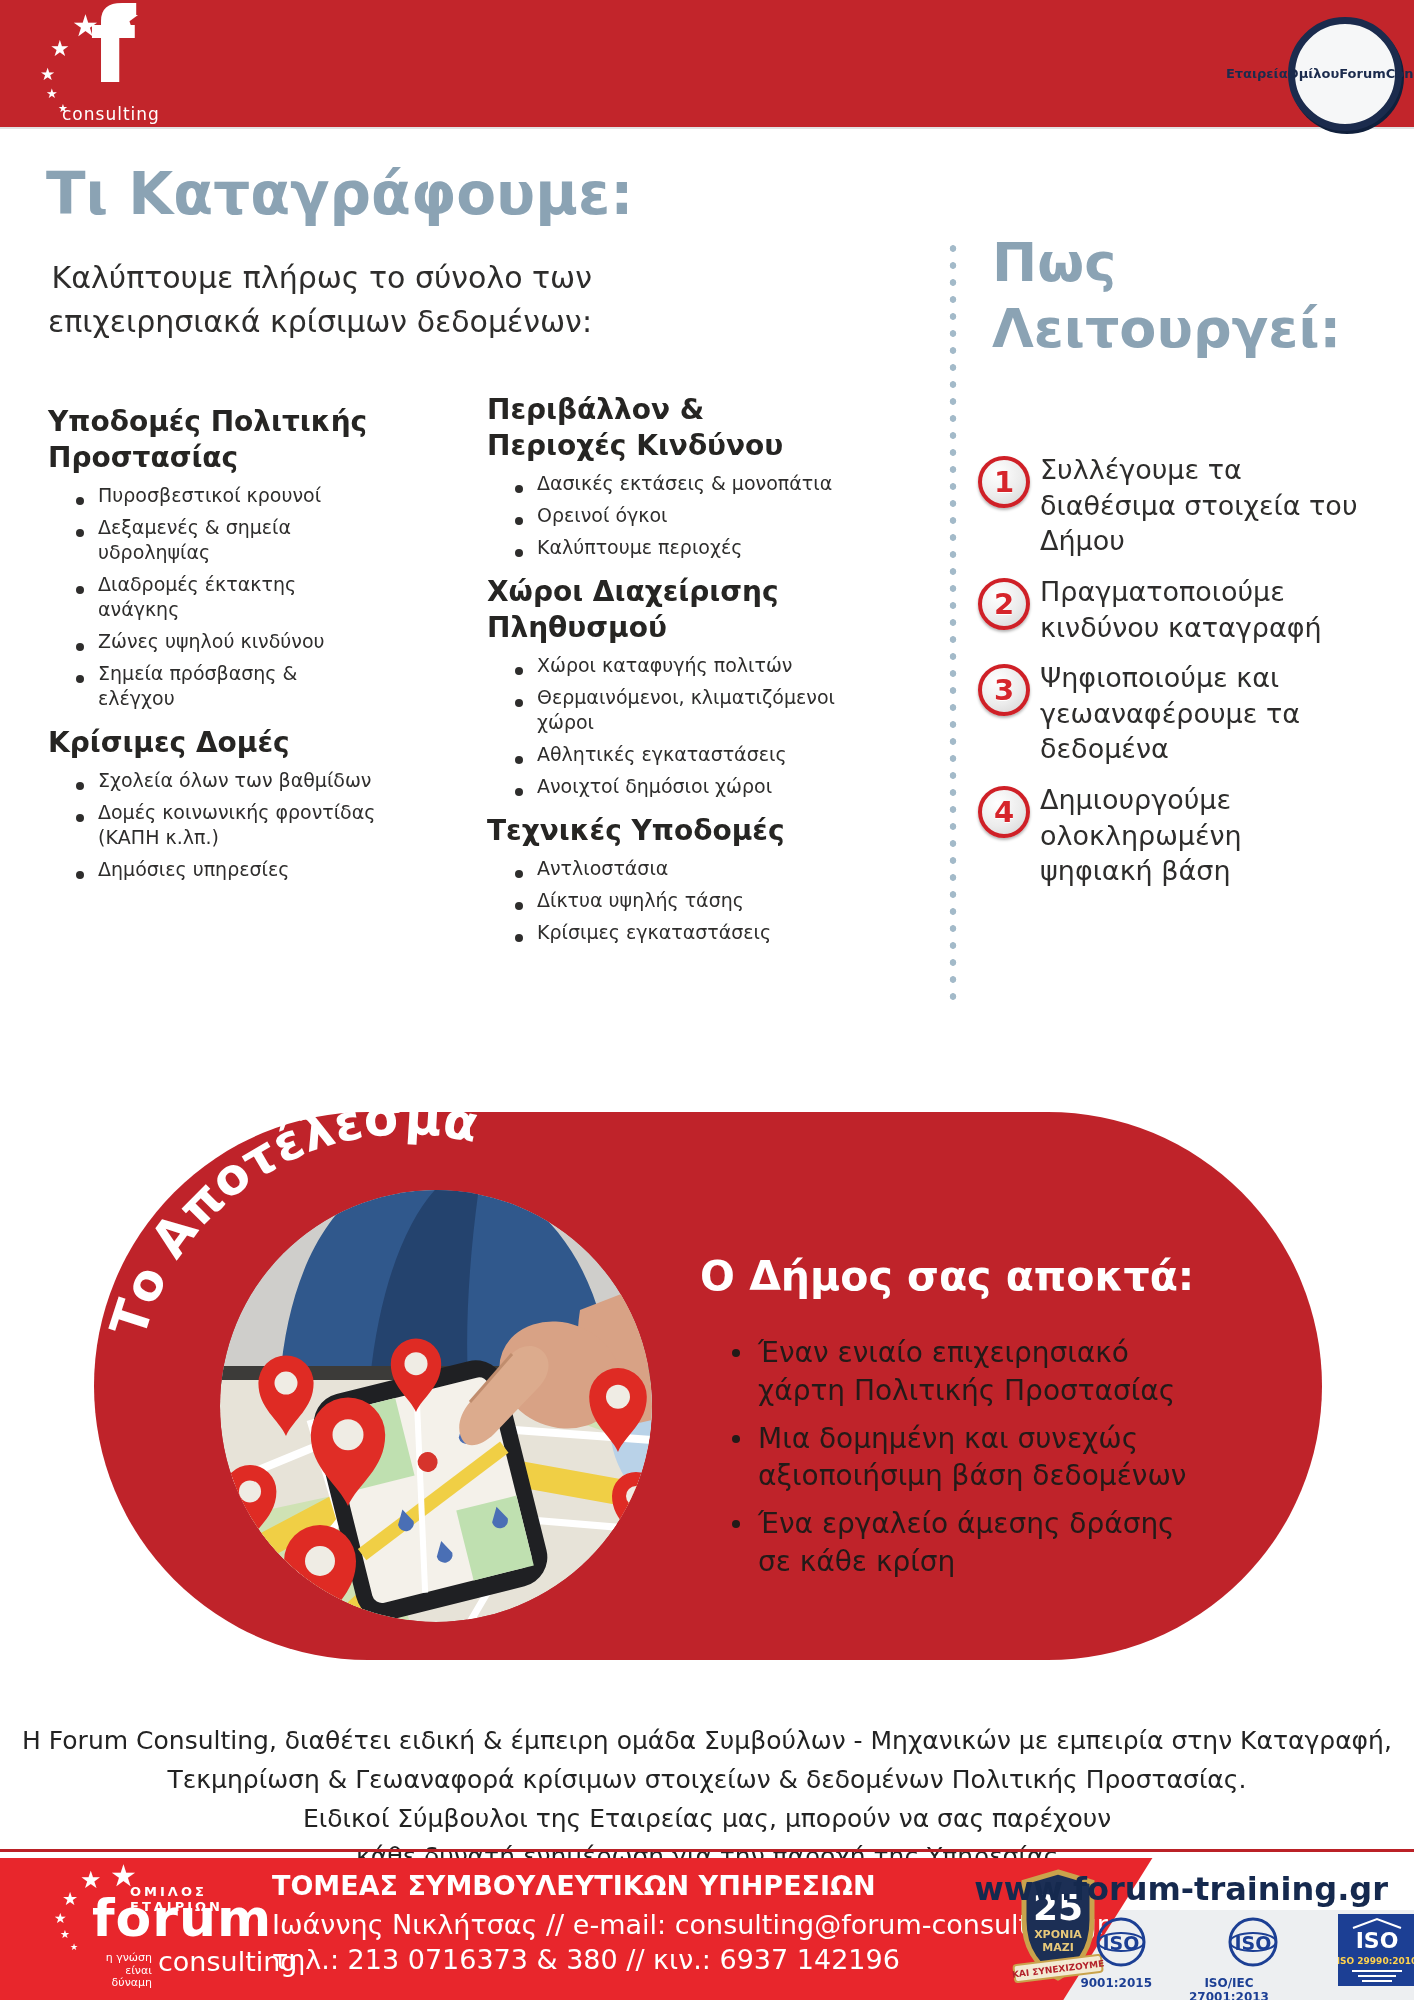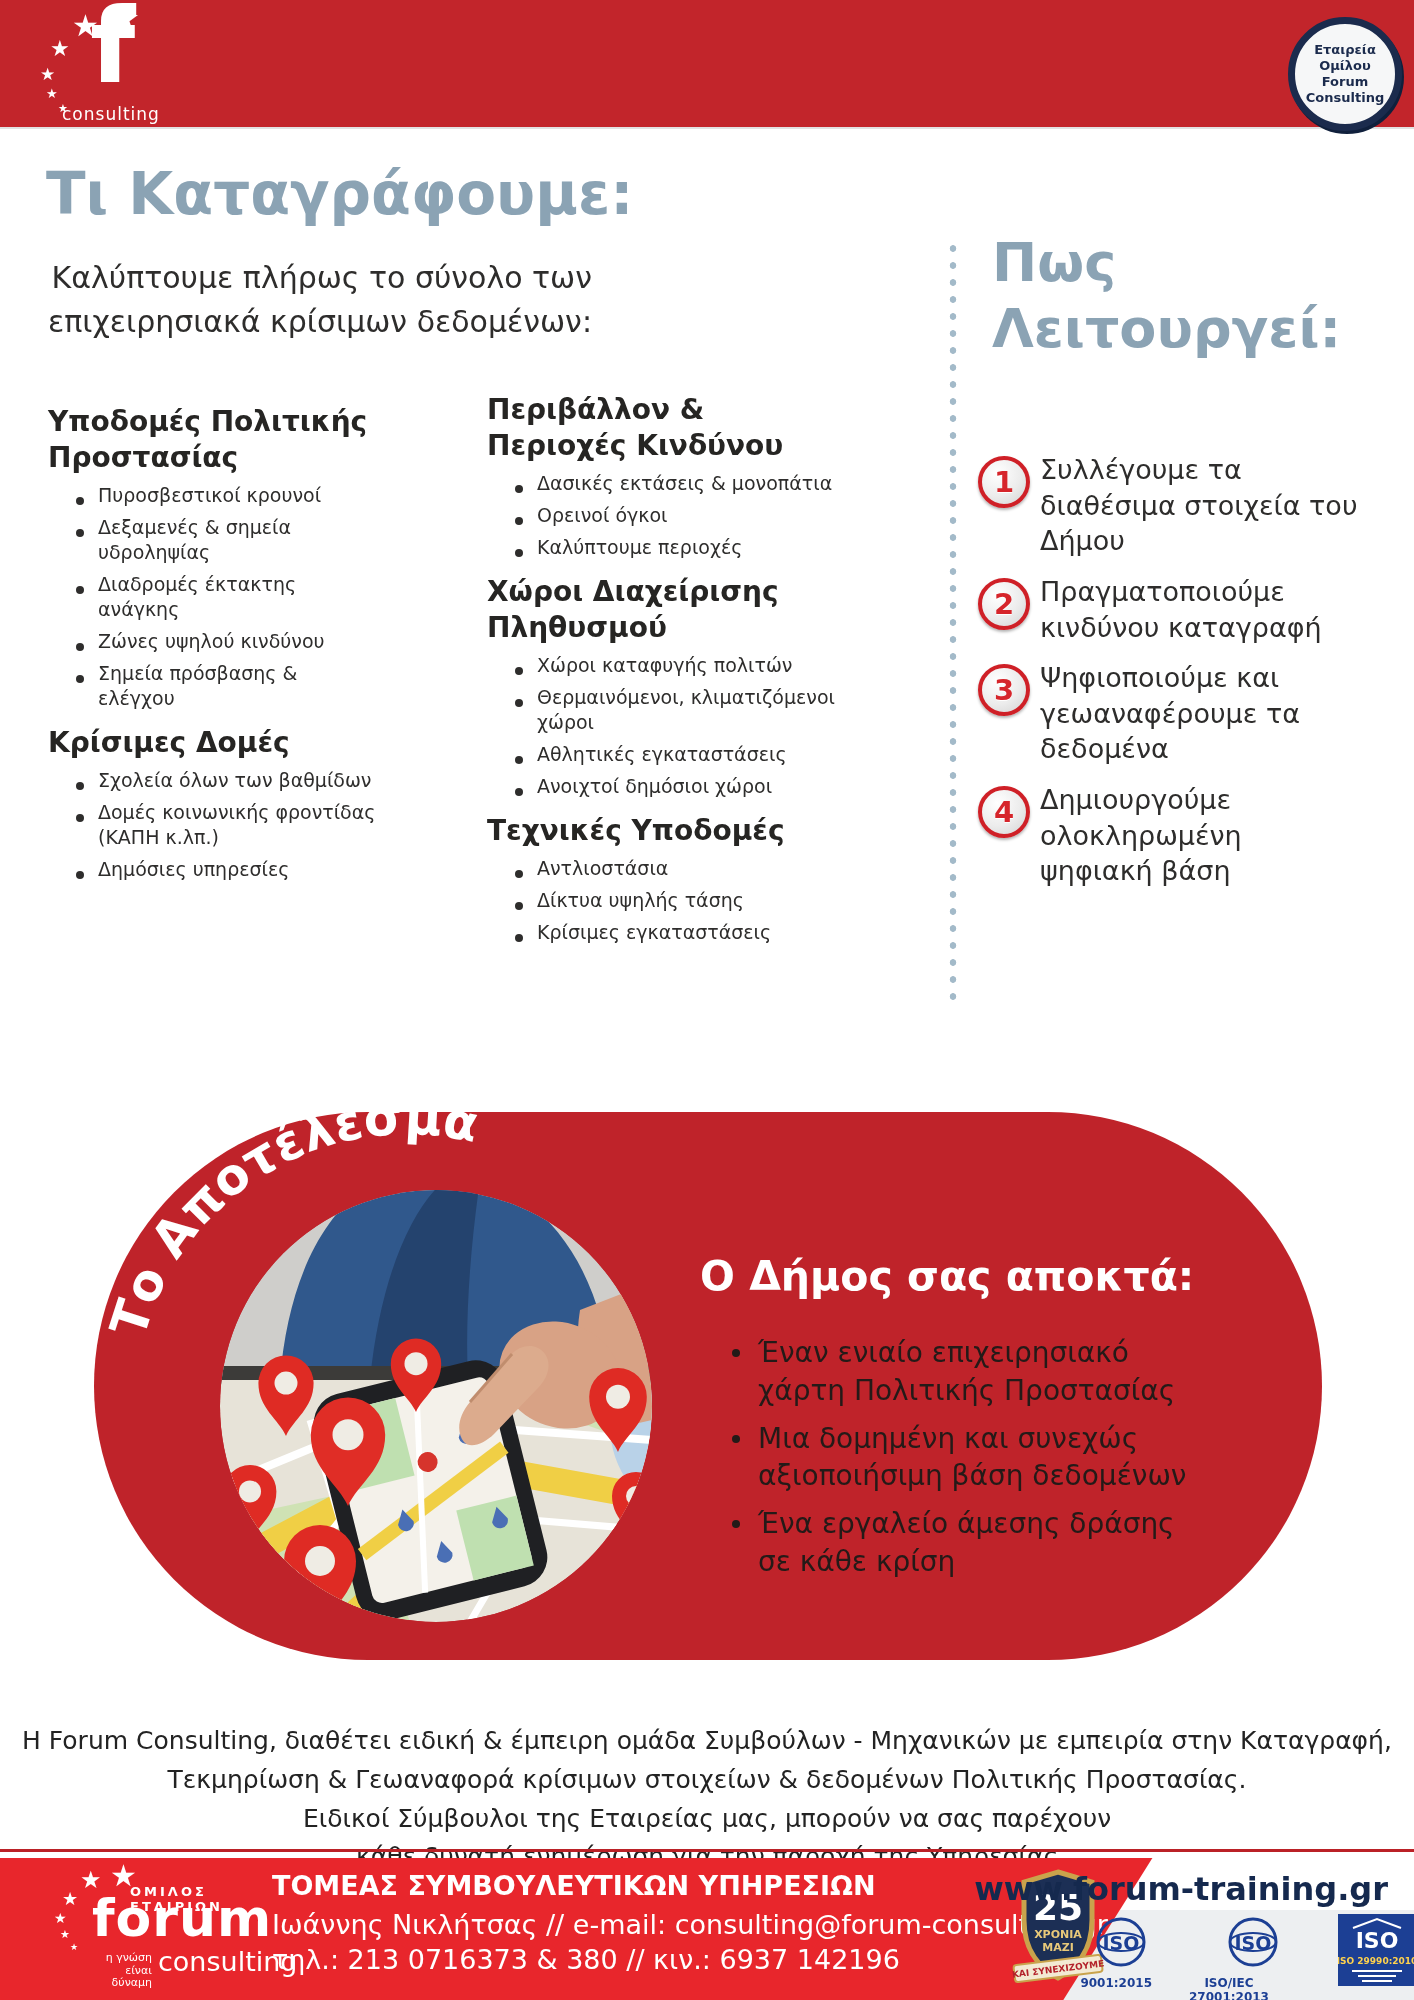--- a/index.html
+++ b/index.html
@@ -7,21 +7,21 @@
         font-family:"DejaVu Sans","Liberation Sans",sans-serif;color:#2e2d2c;}
 
   
   .banner{position:absolute;left:0;top:0;width:1414px;height:127px;background:#c2252b;border-bottom:2px solid #e2e2e2;}
   .blogo{position:absolute;left:38px;top:6px;width:150px;height:120px;color:#fff;}
   .blogo .star{position:absolute;color:#fff;}
   .blogo .f{position:absolute;left:52px;top:-12px;font-size:104px;font-weight:bold;line-height:1;}
   .blogo .sub{position:absolute;left:24px;top:98px;font-size:17px;letter-spacing:1px;}
   .hbadge{position:absolute;left:1288px;top:17px;width:100px;height:100px;border-radius:50%;
           background:#f6f7f8;border:7px solid #1b2b4d;box-shadow:2px 3px 0 #10203c;
-          display:flex;flex-direction:column;align-items:center;justify-content:center;text-align:center;}
+          display:flex;flex-direction:row;align-items:center;justify-content:center;text-align:center;}
   .hbadge div{font-size:13px;font-weight:bold;color:#1b2b4d;line-height:1.25;}
 
   
   .title{position:absolute;left:46px;top:160px;font-size:58px;font-weight:bold;color:#8ba3b4;letter-spacing:0px;}
   .subtitle{position:absolute;left:48px;top:256px;font-size:30px;line-height:1.45;color:#2e2d2c;text-align:right;}
 
   
   .col{position:absolute;}
   .col1{left:48px;top:404px;width:330px;}
   .col2{left:487px;top:392px;width:362px;}

